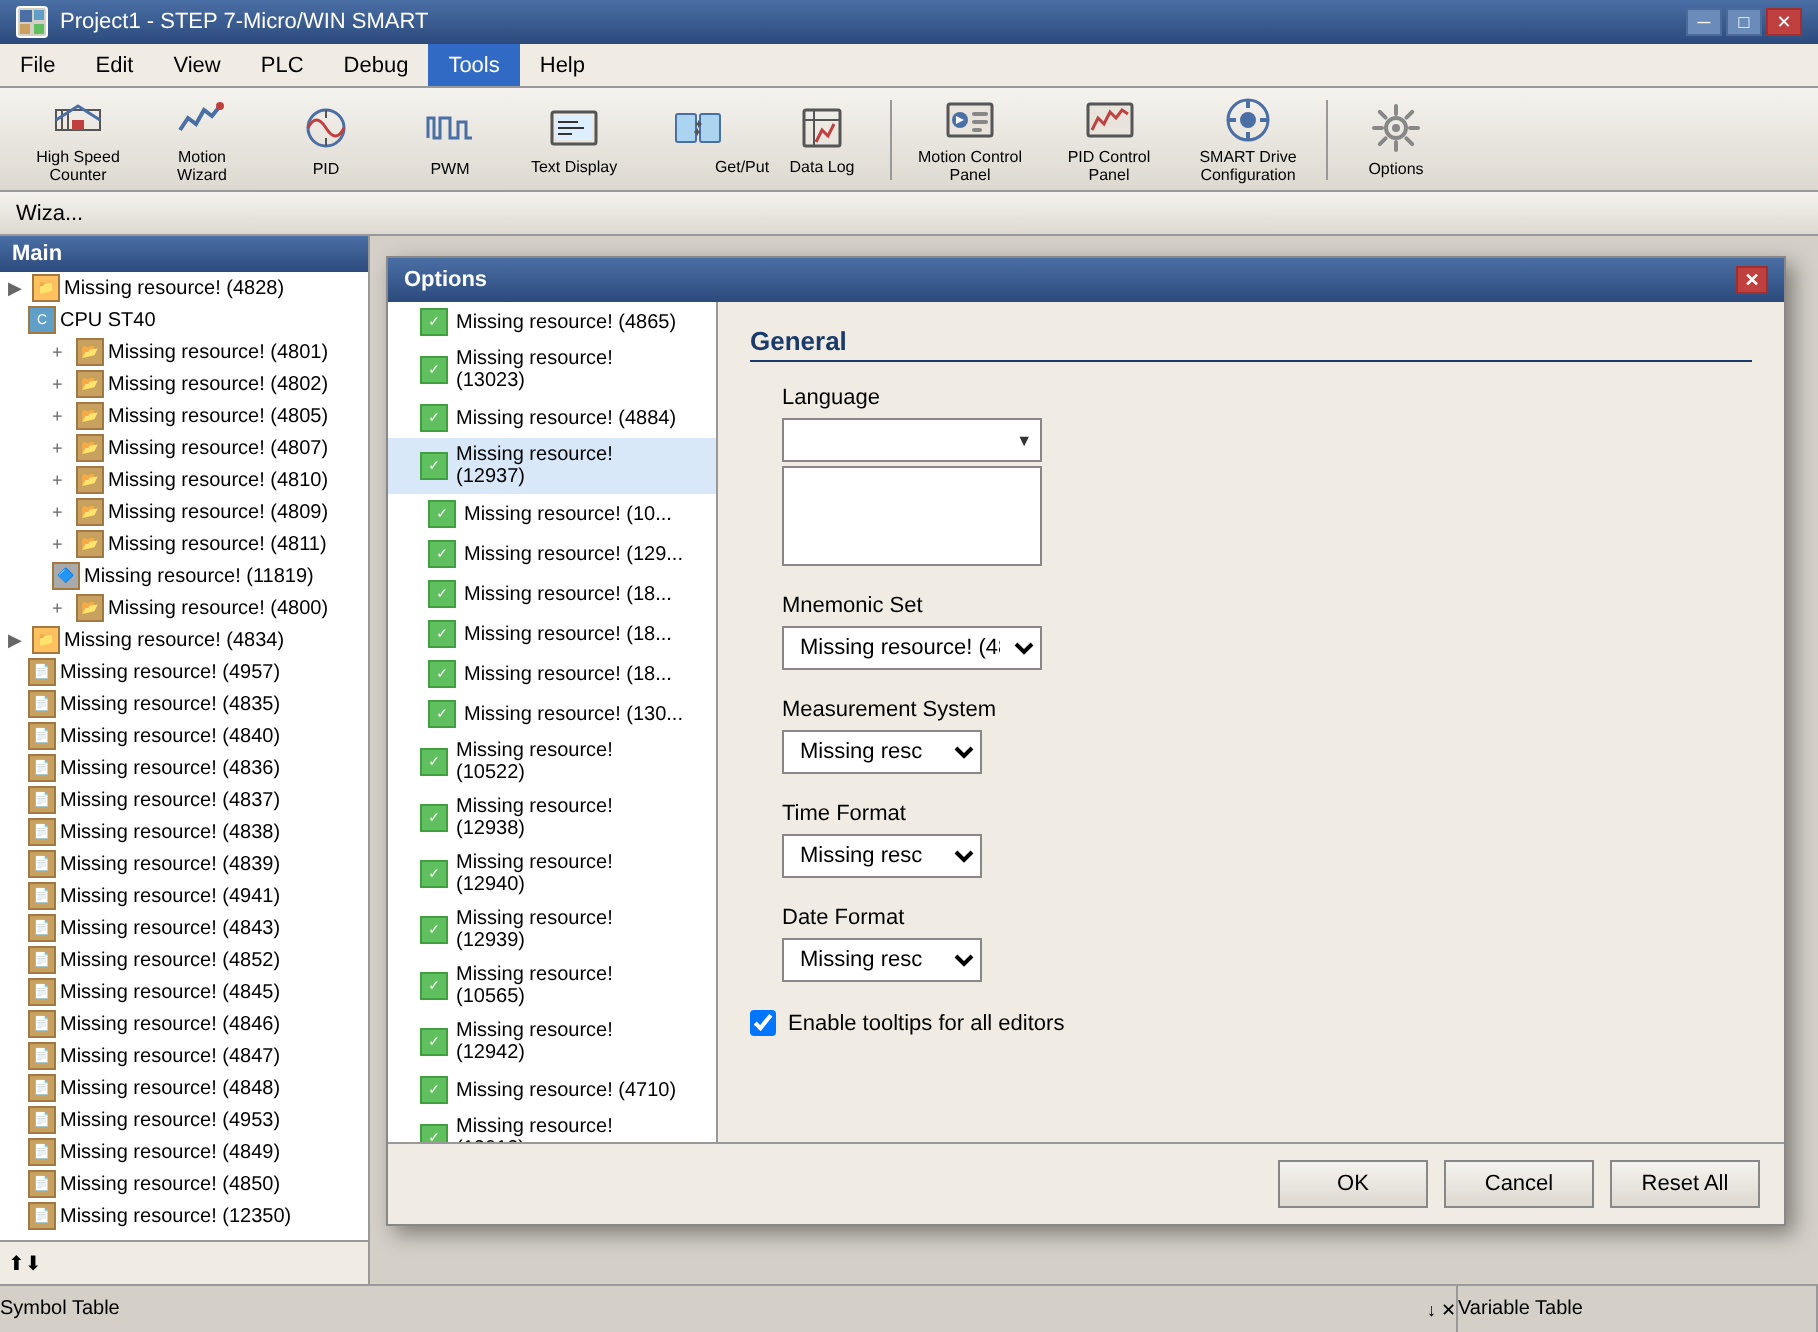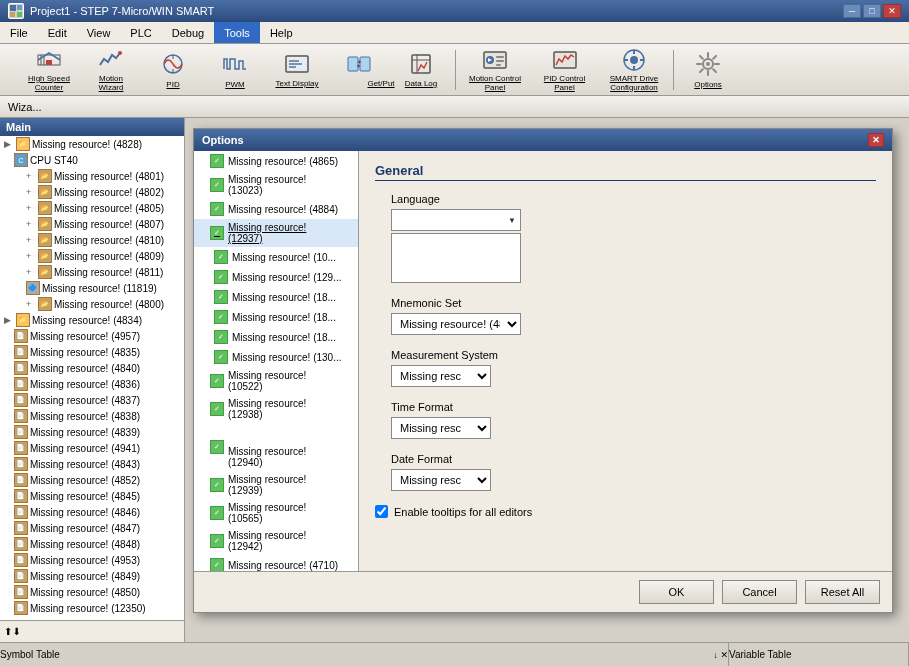--- a/index.html
+++ b/index.html
@@ -54,24 +54,23 @@
       color: white;
     }
     .menu-item.active { background: #316ac5; color: white; }
 
     
     .toolbar {
       background: linear-gradient(to bottom, #f5f3ef, #ddd9d0);
       border-bottom: 1px solid #999;
       display: flex;
       align-items: center;
-      padding: 2px 19px;
+      padding: 2px 9px;
       gap: 2px;
       height: 52px;
-      text-decoration: underline;
     }
     .toolbar-btn {
       display: flex;
       flex-direction: column;
       align-items: center;
       justify-content: center;
       padding: 2px 6px;
       width: 60px;
       height: 46px;
       font-size: 9px;
@@ -671,21 +670,21 @@
             <span style="font-size:10px;">Missing resource! (4865)</span>
           </div>
           <div class="dialog-tree-item">
             <span class="dialog-tree-icon">✓</span>
             <span style="font-size:10px;">Missing resource! (13023)</span>
           </div>
           <div class="dialog-tree-item">
             <span class="dialog-tree-icon">✓</span>
             <span style="font-size:10px;">Missing resource! (4884)</span>
           </div>
-          <div class="dialog-tree-item" style="background:#d8e8f8;text-decoration:underline;">
+          <div class="dialog-tree-item" style="background:#d8e8f8;">
             <span class="dialog-tree-icon">✓</span>
             <span style="font-size:10px;">Missing resource! (12937)</span>
           </div>
           <div class="dialog-tree-item" style="padding-left:20px;">
             <span class="dialog-tree-icon">✓</span>
             <span style="font-size:10px;">Missing resource! (10...</span>
           </div>
           <div class="dialog-tree-item" style="padding-left:20px;">
             <span class="dialog-tree-icon">✓</span>
             <span style="font-size:10px;">Missing resource! (129...</span>
@@ -709,21 +708,21 @@
           <div class="dialog-tree-item">
             <span class="dialog-tree-icon">✓</span>
             <span style="font-size:10px;">Missing resource! (10522)</span>
           </div>
           <div class="dialog-tree-item">
             <span class="dialog-tree-icon">✓</span>
             <span style="font-size:10px;">Missing resource! (12938)</span>
           </div>
           <div class="dialog-tree-item">
             <span class="dialog-tree-icon">✓</span>
-            <span style="font-size:10px;margin-top:20px;">Missing resource! (12940)</span>
+            <span style="font-size:10px;">Missing resource! (12940)</span>
           </div>
           <div class="dialog-tree-item">
             <span class="dialog-tree-icon">✓</span>
             <span style="font-size:10px;">Missing resource! (12939)</span>
           </div>
           <div class="dialog-tree-item">
             <span class="dialog-tree-icon">✓</span>
             <span style="font-size:10px;">Missing resource! (10565)</span>
           </div>
           <div class="dialog-tree-item">

